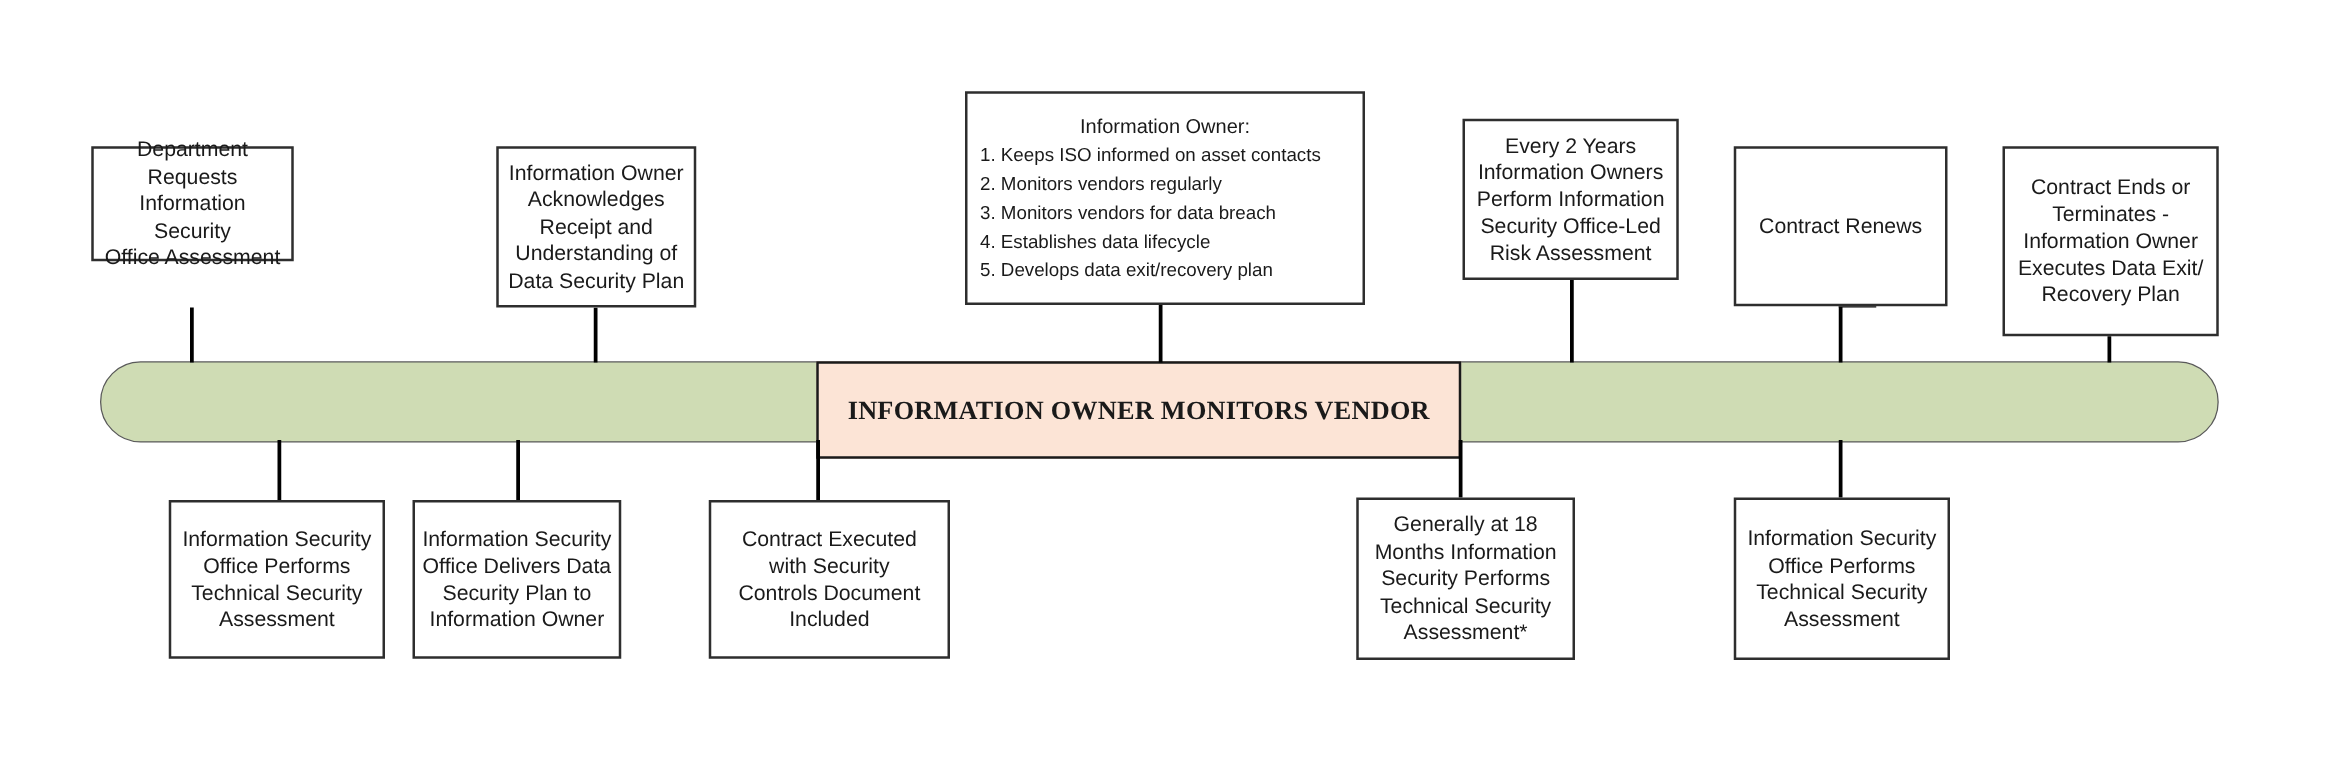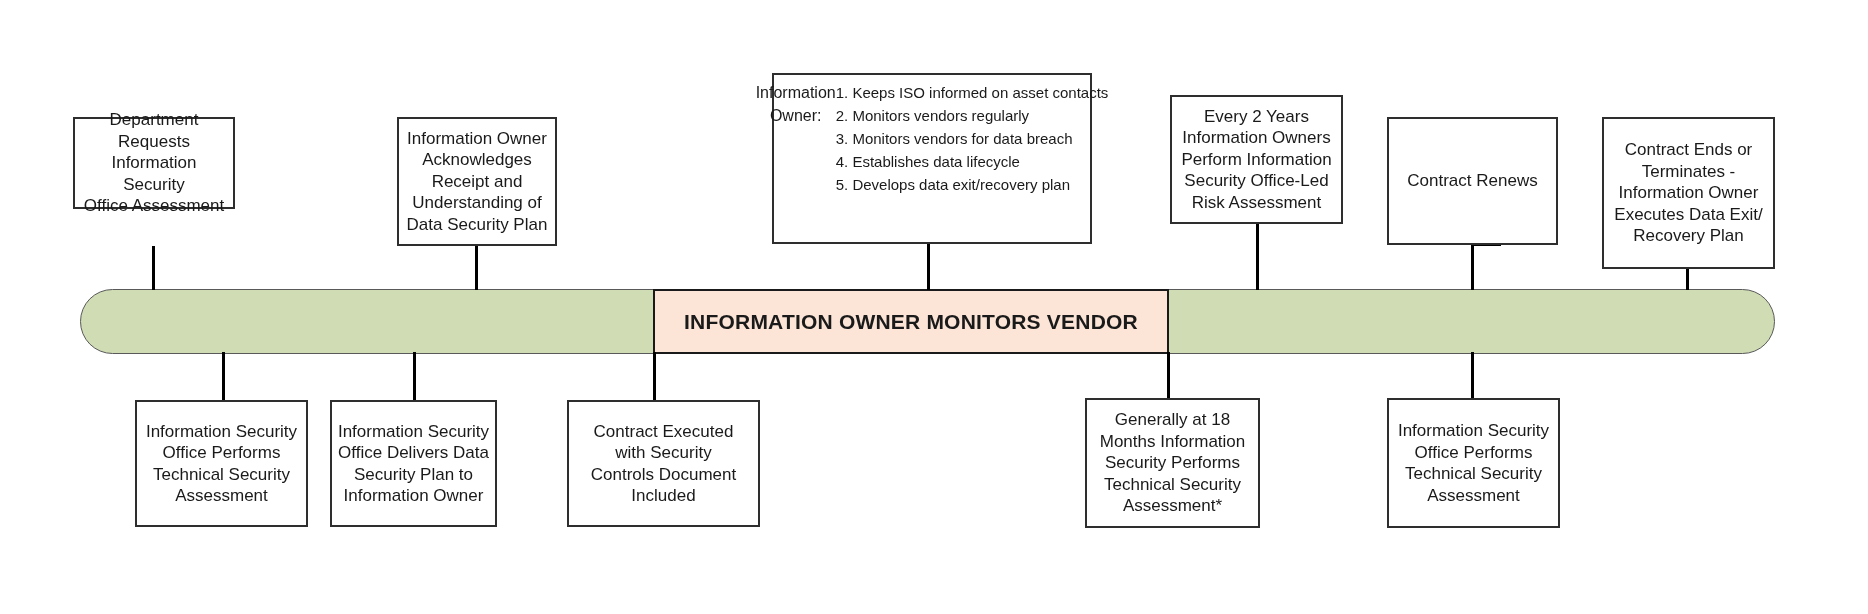--- a/index.html
+++ b/index.html
@@ -19,30 +19,31 @@
     position: absolute;
     left: 80px; top: 289px;
     width: 1695px; height: 65px;
     background: #cfdcb4;
     border: 1.5px solid #595959;
     border-radius: 33px;
   }
   .bar-center {
     position: absolute;
     left: 653px; top: 289px;
-    width: 516px; height: 65px;
+    width: 516px; height: 78px;
     background: #fce4d6;
     border: 2px solid #1a1a1a;
     display: flex;
     align-items: center;
     justify-content: center;
     font-weight: bold;
     font-size: 21px;
     letter-spacing: 0.2px;
     white-space: nowrap;
+    font-family: Liberation Serif, serif;
   }
 
   
   .conn { position: absolute; width: 3px; background: #000; }
   .conn-h { position: absolute; height: 3px; background: #000; }
   .t1 { left: 152px; top: 246px; height: 44px; }
   .t2 { left: 475px; top: 246px; height: 44px; }
   .t3 { left: 927px; top: 244px; height: 46px; }
   .t4 { left: 1256px; top: 224px; height: 66px; }
   .t5 { left: 1471px; top: 244px; height: 46px; }
@@ -64,21 +65,21 @@
     justify-content: center;
     text-align: center;
     font-size: 17px;
     line-height: 21.5px;
     white-space: pre-line;
     padding: 4px;
   }
   .tb1 { left: 73px;   top: 117px; width: 162px; height: 92px; }
   .tb2 { left: 397px;  top: 117px; width: 160px; height: 129px; }
   .tb3 { left: 772px;  top: 73px;  width: 320px; height: 171px;
-         flex-direction: row; align-items: stretch; justify-content: center;
+         flex-direction: column; align-items: stretch; justify-content: center;
          white-space: normal; padding: 6px 10px; }
   .tb3 .tb3-title { text-align: center; font-size: 16px; line-height: 23px; }
   .tb3 .tb3-items { text-align: left; font-size: 15px; line-height: 23px; white-space: nowrap; }
   .tb4 { left: 1170px; top: 95px;  width: 173px; height: 129px; }
   .tb5 { left: 1387px; top: 117px; width: 171px; height: 128px; }
   .tb6 { left: 1602px; top: 117px; width: 173px; height: 152px; }
   .bb1 { left: 135px;  top: 400px; width: 173px; height: 127px; }
   .bb2 { left: 330px;  top: 400px; width: 167px; height: 127px; }
   .bb3 { left: 567px;  top: 400px; width: 193px; height: 127px; }
   .bb4 { left: 1085px; top: 398px; width: 175px; height: 130px; }

